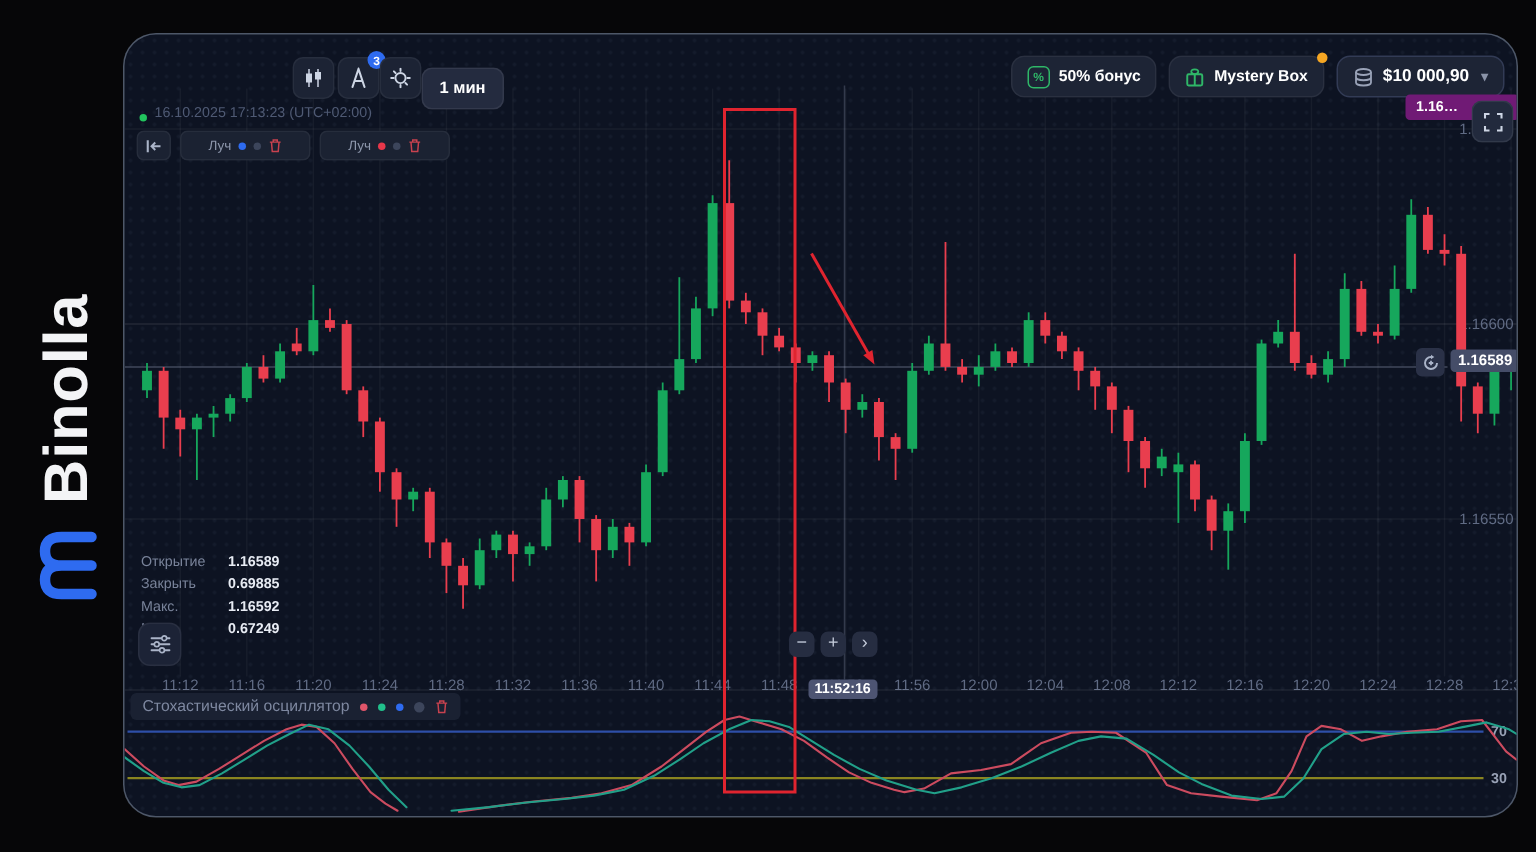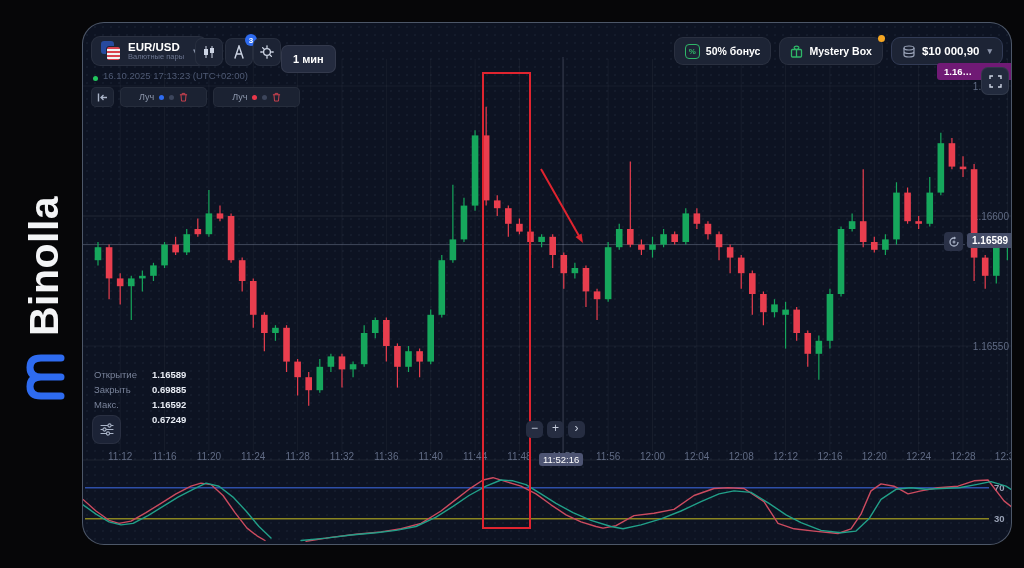--- a/index.html
+++ b/index.html
@@ -40,21 +40,21 @@
   .dot-k{background:#e0556a}.dot-d{background:#21c08b}
   
   .ohlc{position:absolute;left:11px;top:344px;font-size:9.5px;line-height:15px}
   .ohlc .row{display:flex}
   .ohlc .lb{width:58px;color:#79839a}
   .ohlc .vl{color:#e8ecf4;font-weight:600}
   .settings-btn{position:absolute;left:9px;top:392px;width:27px;height:27px;background:#1c2336;border:1px solid rgba(255,255,255,.06);border-radius:8px;display:flex;align-items:center;justify-content:center;cursor:pointer}
   
   .navs{position:absolute;left:443px;top:398px;display:flex;gap:4px}
   .nav-b{width:17px;height:17px;background:#262d41;border-radius:5px;color:#c6cddc;font-size:12px;line-height:15px;text-align:center;cursor:pointer}
-  .time-badge{position:absolute;left:456px;top:430px;background:#4d5472;border-radius:3px;color:#fff;font-size:9.5px;font-weight:normal;padding:1px 4px}
+  .time-badge{position:absolute;left:456px;top:430px;background:#4d5472;border-radius:3px;color:#fff;font-size:9.5px;font-weight:bold;padding:1px 4px}
   .price-badge{position:absolute;left:884px;top:210px;background:#454d68;border-radius:3px;color:#fff;font-size:10px;font-weight:bold;padding:2px 5px}
   .follow-btn{position:absolute;left:861px;top:209px;width:19px;height:19px;background:#2a3147;border-radius:4px;display:flex;align-items:center;justify-content:center;cursor:pointer}
   .top-price{position:absolute;left:854px;top:40px;width:76px;height:17px;background:#701a75;border-radius:3px;color:#fff;font-size:9.5px;font-weight:bold;line-height:17px;padding-left:7px;box-sizing:border-box;overflow:hidden}
   .fs-btn{position:absolute;left:898px;top:44px;width:26px;height:26px;background:#222a3d;border:1px solid rgba(255,255,255,.07);border-radius:7px;display:flex;align-items:center;justify-content:center;cursor:pointer}
   
   .osc-chip{position:absolute;left:4px;top:439px;height:18px;background:#1a2132;border-radius:4px;display:flex;align-items:center;gap:7px;padding:0 8px;font-size:10.5px;color:#7e88a0}
 </style>
 </head>
 <body>
 
@@ -292,31 +292,20 @@
       <text x="911" y="498.75" fill="#99a2b6" font-size="9.5" font-weight="bold">30</text>
       <polyline points="0,476.4 13,488.0 26,497.3 36,500.4 48,498.1 63,489.6 78,480.3 93,470.9 108,463.2 118,460.1 128,461.6 140,472.5 152,489.6 164,505.1 174,512.8 182,517.5" fill="none" stroke="#cc4b5f" stroke-width="1.4" stroke-linejoin="round" stroke-linecap="round"></polyline>
       <polyline points="223,518.2 248,514.4 273,511.3 298,508.9 318,505.8 338,500.4 358,488.0 373,476.4 388,464.8 400,457.0 410,454.7 423,458.6 438,463.2 453,470.9 468,481.8 483,491.9 498,498.9 513,503.5 520,505.1 533,502.7 551,492.6 571,490.3 591,486.4 611,472.5 631,465.5 645,464.8 661,465.5 681,478.7 695,500.4 711,505.8 731,508.1 755,510.5 768,505.8 778,491.1 788,467.9 798,460.9 811,463.2 825,470.9 838,467.9 855,464.8 875,463.2 891,457.8 905,457.0 921,477.9 928,483.4" fill="none" stroke="#cc4b5f" stroke-width="1.4" stroke-linejoin="round" stroke-linecap="round"></polyline>
       <polyline points="0,481.8 13,491.1 26,498.9 38,501.9 50,500.4 65,492.6 80,483.4 95,474.1 110,466.3 123,460.1 136,463.2 150,474.1 163,488.0 176,503.5 188,515.1" fill="none" stroke="#21a089" stroke-width="1.4" stroke-linejoin="round" stroke-linecap="round"></polyline>
       <polyline points="218,517.5 243,515.1 268,512.0 293,509.7 313,507.4 333,503.5 353,494.2 370,483.4 386,472.5 403,463.2 418,457.0 430,457.8 443,461.6 458,470.9 473,480.3 490,489.6 508,497.3 528,503.5 540,505.8 558,501.9 578,495.8 598,488.0 618,478.7 636,470.9 651,467.9 668,469.4 686,480.3 703,491.9 718,499.6 738,507.4 758,509.7 773,508.1 786,495.8 798,476.4 813,466.3 828,464.8 843,466.3 858,465.5 876,464.8 893,461.6 908,458.6 923,463.2 928,466.3" fill="none" stroke="#21a089" stroke-width="1.4" stroke-linejoin="round" stroke-linecap="round"></polyline>
       <rect x="400" y="50" width="47" height="455" fill="none" stroke="#e0242f" stroke-width="2"></rect>
       <line x1="458" y1="146" x2="498.02557792216646" y2="216.5212563390552" stroke="#e0242f" stroke-width="2"></line>
       <polygon points="500,220 492.5,213.9 498.6,210.4" fill="#e0242f"></polygon>
     </svg>
 
-  <div class="pill asset">
-    <span class="flag">
-        <span class="eu"></span>
-        <span class="us"></span>
-      </span>
-    <span class="asset-txt">
-      <span class="sym">EUR/USD</span>
-      <span class="sub">Валютные пары</span>
-    </span>
-    <span class="chev">▾</span>
-  </div>
 
   <div class="icon-btn" style="left:112px">
     <svg width="14" height="14" viewBox="0 0 14 14">
       <line x1="4" y1="1" x2="4" y2="13" stroke="#cdd5e4" stroke-width="1"></line>
       <rect x="2" y="4" width="4" height="6" fill="#cdd5e4"></rect>
       <line x1="10" y1="1" x2="10" y2="13" stroke="#cdd5e4" stroke-width="1"></line>
       <rect x="8" y="3" width="4" height="5" fill="#cdd5e4"></rect>
     </svg>
   </div>
 
@@ -451,13 +440,23 @@
   <div class="follow-btn">
     <svg width="12" height="12" viewBox="0 0 12 12">
       <path d="M10 6 A4 4 0 1 1 6 2" fill="none" stroke="#aab4c8" stroke-width="1.3"></path>
       <path d="M6 0.5 L8.2 2 L6 3.5 Z" fill="#aab4c8"></path>
       <line x1="6" y1="4.5" x2="6" y2="7.5" stroke="#aab4c8" stroke-width="1.2"></line>
       <line x1="4.5" y1="6" x2="7.5" y2="6" stroke="#aab4c8" stroke-width="1.2"></line>
     </svg>
   </div>
   <div class="price-badge">1.16589</div>
 
+  <div class="osc-chip">
+    <span>Стохастический осциллятор</span>
+    <span class="dot dot-k"></span>
+    <span class="dot dot-d"></span>
+    <span class="dot dot-blue"></span>
+    <span class="dot dot-dim" style="width:7px;height:7px"></span>
+    <svg width="9" height="10" viewBox="0 0 10 11">
+      <path d="M1 3 H9 M3.5 3 V1.5 H6.5 V3 M2.2 3 L2.8 10 H7.2 L7.8 3" fill="none" stroke="#c8424f" stroke-width="1.1"></path>
+    </svg>
+  </div>
 </div>
 
 </body></html>

